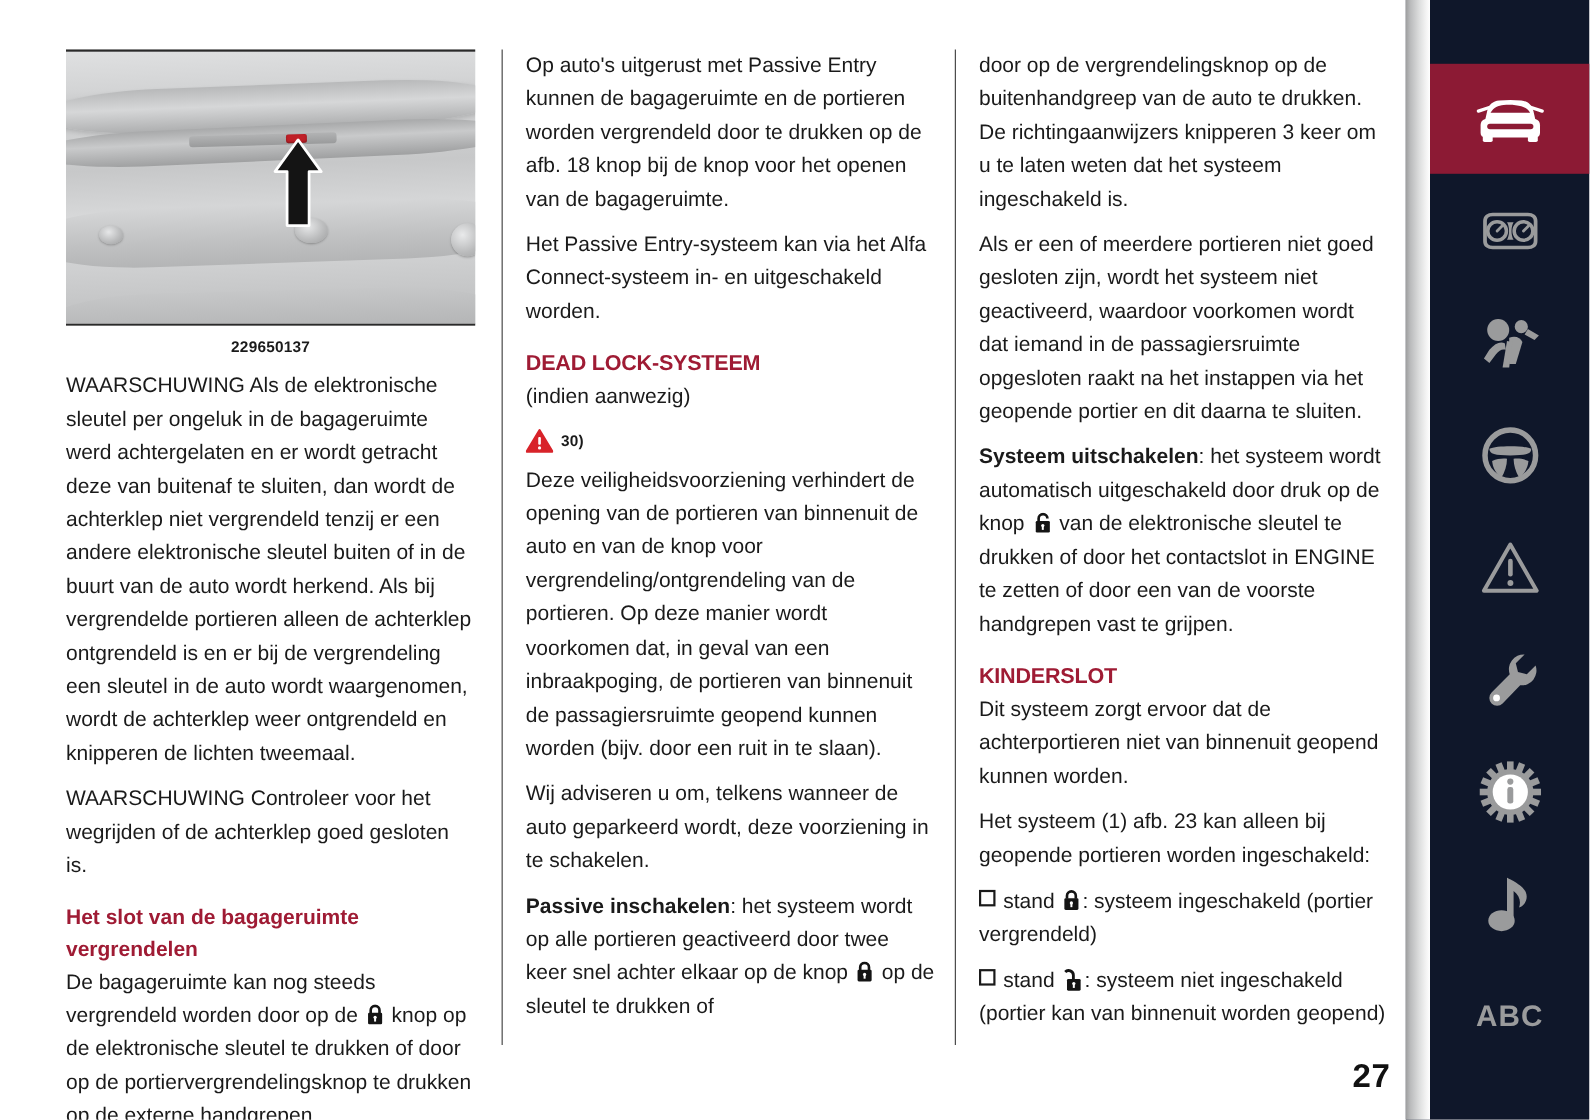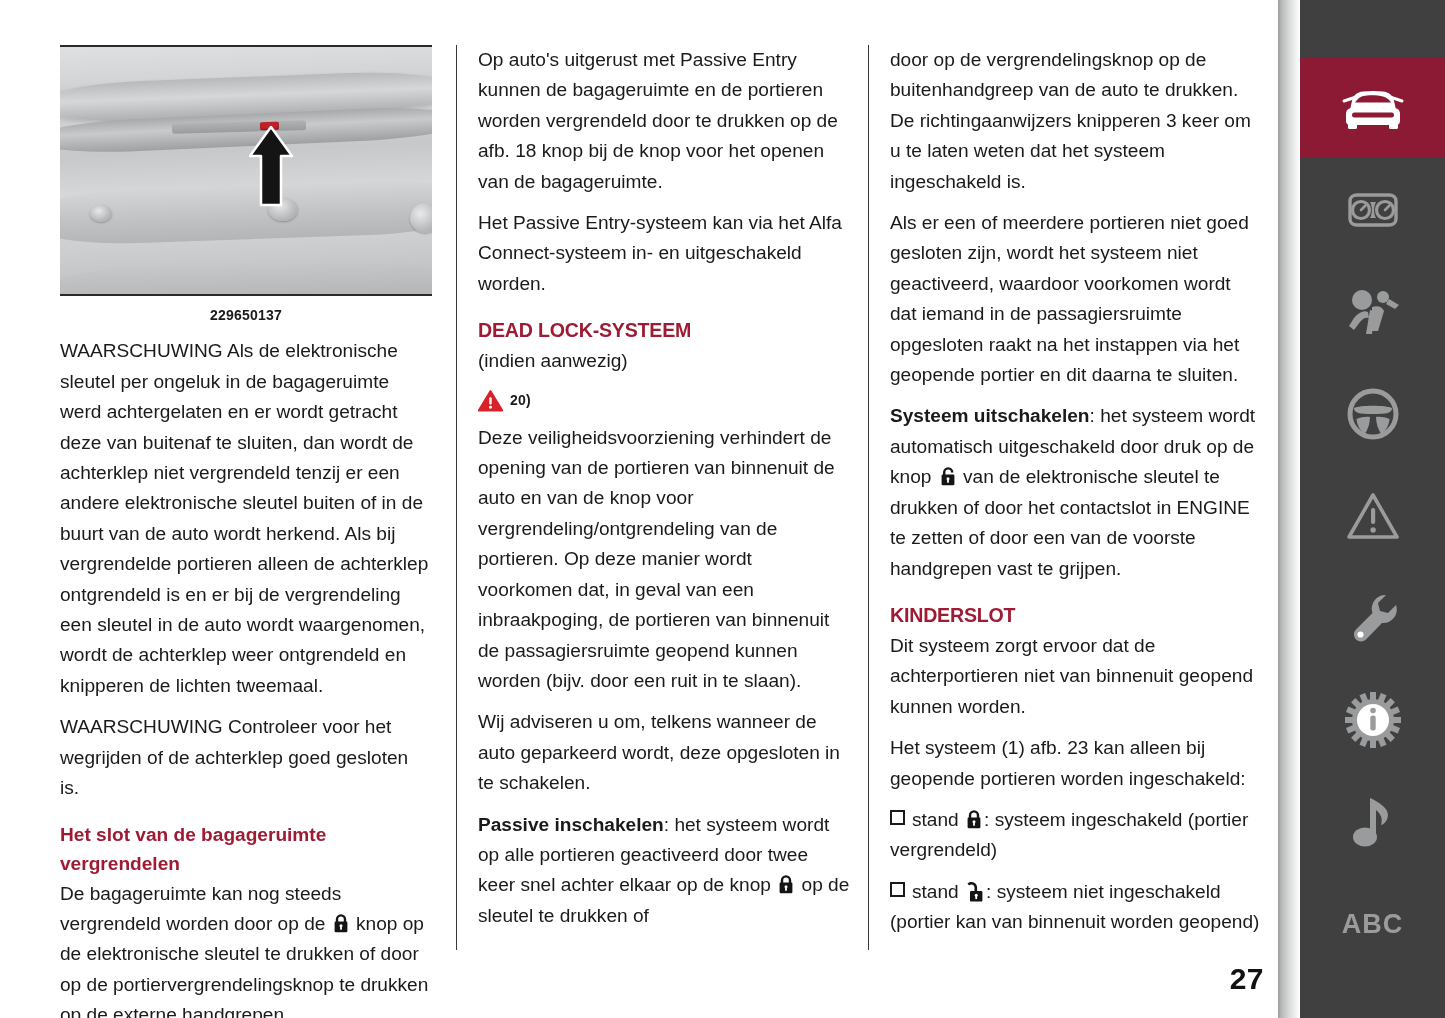--- a/index.html
+++ b/index.html
@@ -203,21 +203,21 @@
     margin: 0 2px;
   }
 
   
   .sidebar {
     position: absolute;
     right: 0;
     top: 0;
     width: 167px;
     height: 1018px;
-    background: #404040;
+    background: #0f172a;
   }
   .sidebar-edge {
     position: absolute;
     left: 0; top: 0;
     width: 22px; height: 1018px;
     background: linear-gradient(90deg,#9d9e9f 0%, #b9babb 18%, #dcdddd 55%, #f2f2f2 82%, #ffffff 100%);
   }
   .tabs {
     position: absolute;
     left: 22px; top: 0;
@@ -311,25 +311,25 @@
 
       <p class="h-red-caps">DEAD LOCK-SYSTEEM</p>
       <p>(indien aanwezig)</p>
 
       <div class="warn-line">
         <svg width="25" height="22" viewBox="0 0 25 22">
           <path d="M12.5 1.2 L24 20.4 L1 20.4 Z" fill="#d8232a" stroke="#d8232a" stroke-width="2.2" stroke-linejoin="round"></path>
           <rect x="11.3" y="7.2" width="2.4" height="7.2" fill="#ffffff" rx="1"></rect>
           <circle cx="12.5" cy="17.2" r="1.45" fill="#ffffff"></circle>
         </svg>
-        <span class="warn-ref">20)</span>
+        <span class="warn-ref">30)</span>
       </div>
 
       <p>Deze veiligheidsvoorziening verhindert de opening van de portieren van binnenuit de auto en van de knop voor vergrendeling/ontgrendeling van de portieren. Op deze manier wordt voorkomen dat, in geval van een inbraakpoging, de portieren van binnenuit de passagiersruimte geopend kunnen worden (bijv. door een ruit in te slaan).</p>
-      <p>Wij adviseren u om, telkens wanneer de auto geparkeerd wordt, deze opgesloten in te schakelen.</p>
+      <p>Wij adviseren u om, telkens wanneer de auto geparkeerd wordt, deze voorziening in te schakelen.</p>
 
       <p><span class="bold">Passive inschakelen</span><span>: het systeem wordt op alle portieren geactiveerd door twee keer snel achter elkaar op de knop </span><svg class="ic" width="16" height="19" viewBox="0 0 16 19">
             <path d="M4 8 V5.4 A4 4 0 0 1 12 5.4 V8" fill="none" stroke="#141414" stroke-width="2.4"></path>
             <rect x="1.6" y="7.6" width="12.8" height="10.6" rx="1.2" fill="#141414"></rect>
             <circle cx="8" cy="11.8" r="1.5" fill="#ffffff"></circle>
             <rect x="7.1" y="12.4" width="1.8" height="3.3" fill="#ffffff"></rect>
           </svg><span> op de sleutel te drukken of</span></p>
     </div>
 
     <div class="col col-3">

